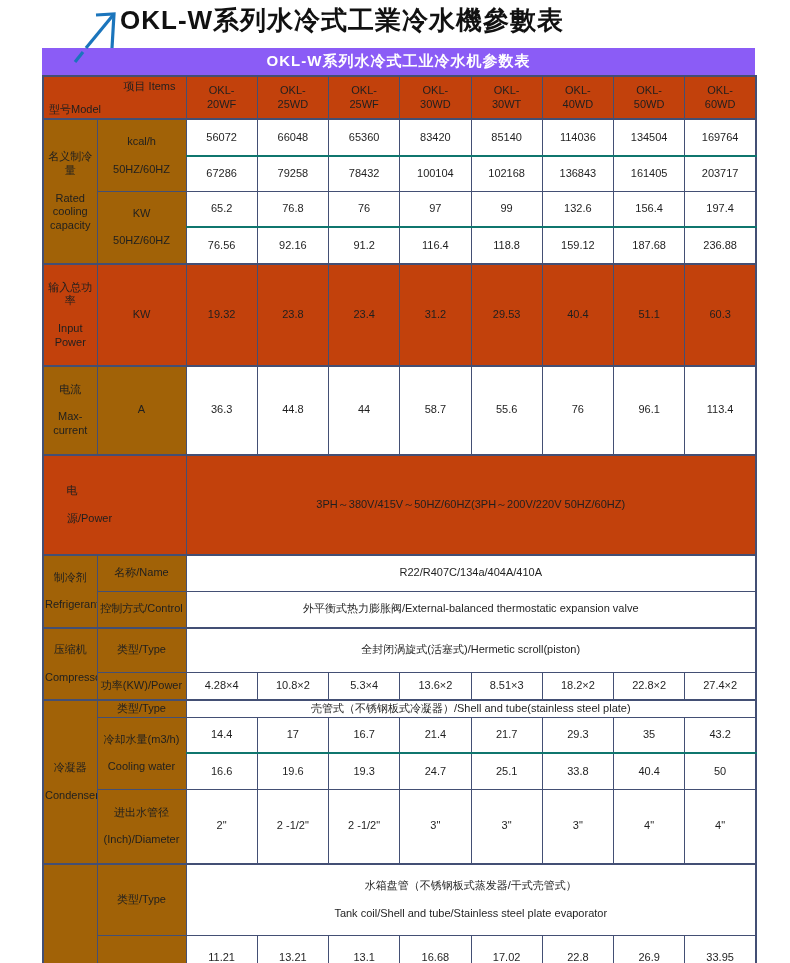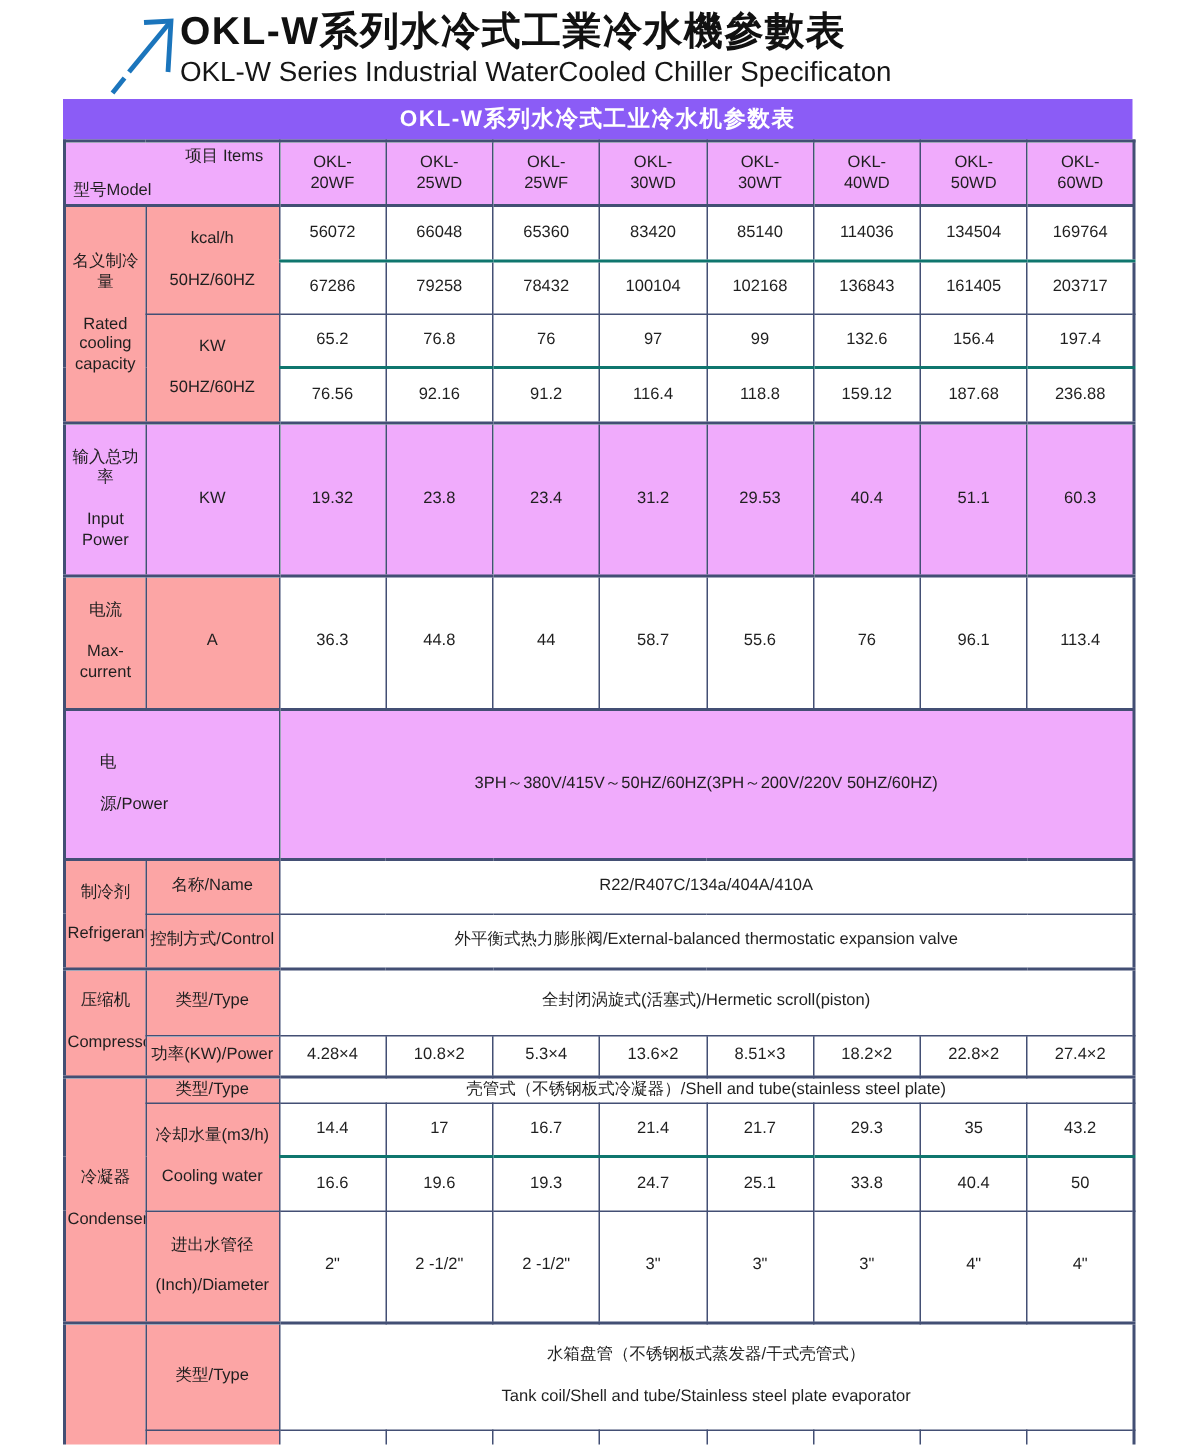--- a/index.html
+++ b/index.html
@@ -5,21 +5,21 @@
   * { box-sizing: border-box; }
   html,body { margin:0; padding:0; }
   body {
     width:790px; height:963px;
     background:#ffffff;
     font-family:"Liberation Sans","DejaVu Sans",sans-serif;
     color:#1f1f1f;
     overflow:hidden;
   }
   
-  .titlebar { position:relative; padding:6px 0 2px 120px; height:66px; }
+  .titlebar { position:relative; padding:6px 0 2px 120px; height:48px; }
   .logo-arrow { position:absolute; left:72px; top:4px; }
   .page-title { font-size:26px; font-weight:bold; color:#111; letter-spacing:1px; line-height:1.15; }
   .page-subtitle { font-size:18.5px; color:#151515; line-height:1.2; margin-top:1px; }
   
   .band {
     margin-left:42px; width:713px; height:27px;
     background:#8b5cf6; color:#ffffff;
     font-size:15px; font-weight:bold;
     display:flex; align-items:center; justify-content:center;
     letter-spacing:1px;
@@ -30,23 +30,23 @@
     border-collapse:collapse; table-layout:fixed;
     border:2px solid #434f74;
   }
   td {
     border:1px solid #434f74;
     font-size:11px; line-height:1.25;
     text-align:center; vertical-align:middle;
     padding:2px 1px; white-space:pre-line;
     overflow:hidden;
   }
-  td.lbl { background:#fca5a5; }
+  td.lbl { background:#a16207; }
   td.lbl span { display:block; }
-  tr.gray td { background:#f0abfc; }
+  tr.gray td { background:#c2410c; }
   tr.sec td { border-top-width:2px; }
   tr.pt td.v { border-bottom-color:#9aa2b6;margin-left:36px; }
   tr.sub td.v { border-top:2px solid #0f766e; }
   tr.h32 td { height:32px;margin-top:12px; }
   tr.h28 td { height:28px; }
   tr.thin td { padding:1px 1px; }
   
   td.corner {
     position:relative; height:30px; padding:0;
     background:#d8d8d8 linear-gradient(to bottom right,
@@ -64,21 +64,20 @@
 </head>
 <body>
 
 <div class="titlebar">
   <svg class="logo-arrow" width="46" height="62" viewBox="0 0 46 62">
     <line x1="3" y1="58" x2="11" y2="48" stroke="#1b75bc" stroke-width="3.2"></line>
     <line x1="14" y1="44" x2="42" y2="10" stroke="#1b75bc" stroke-width="3.2"></line>
     <polyline points="24,11 42,10 40,44" fill="none" stroke="#1b75bc" stroke-width="3.2"></polyline>
   </svg>
   <div class="page-title">OKL-W系列水冷式工業冷水機參數表</div>
-  <div class="page-subtitle">OKL-W Series Industrial WaterCooled Chiller Specificaton</div>
 </div>
 
 <div class="band">
   <span>OKL-W系列水冷式工业冷水机参数表</span>
 </div>
 
 <table class="spec">
   <colgroup>
     <col style="width:54px">
       <col style="width:89px">

